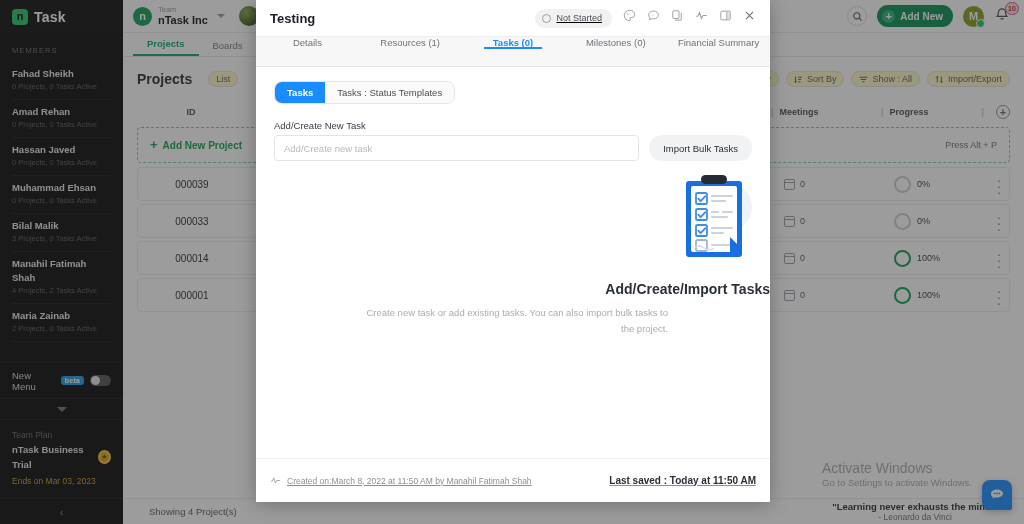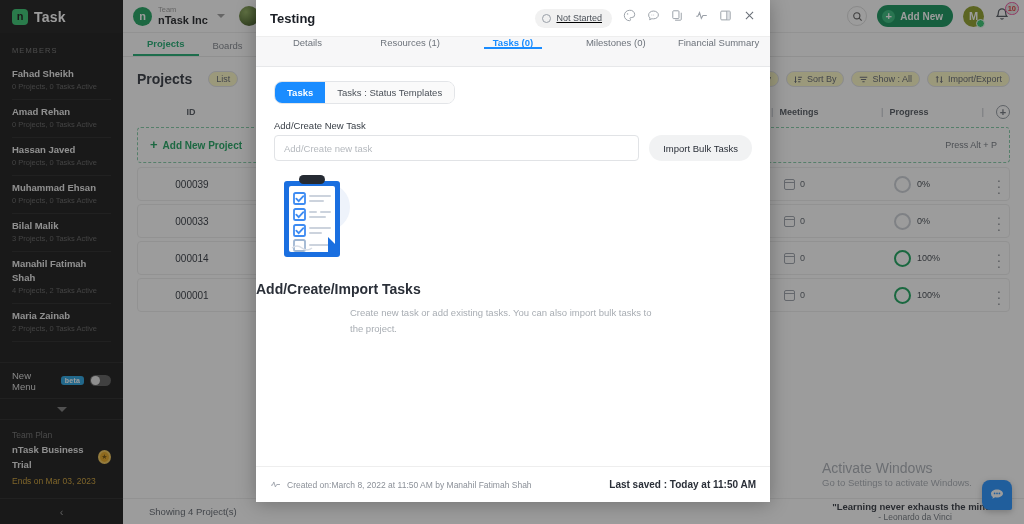--- a/index.html
+++ b/index.html
@@ -266,31 +266,31 @@
     padding: 0 9px; font-size: 9.5px; color: #2a2f38; font-family: inherit;
     background: #fff; outline: none;
   }
   .task-input::placeholder { color: #b5b9be; }
   .bulk-btn {
     height: 26px; background: #f1f2f3; border: none; border-radius: 13px;
     padding: 0 14px; font-size: 9.5px; color: #2a2f38; font-family: inherit;
   }
 
   .empty {
-    position: absolute; left: 0; right: 16px; top: 104px; text-align: left;
+    position: absolute; left: 0; right: 0; top: 104px; text-align: right;
   }
   .empty h3 { font-size: 14px; color: #2a2f38; font-weight: 700; margin-top: 10px; }
   .empty p {
     font-size: 9.5px; color: #a8adb3; line-height: 16px;
     max-width: 310px; margin: 8px auto 0 auto;
   }
 
   .m-foot {
-    height: 36px; border-top: 1px solid #eee; display: flex; align-items: center;
-    padding: 0 14px; font-size: 8.5px; color: #8b9098; flex: none;
+    height: 44px; border-top: 1px solid #eee; display: flex; align-items: center;
+    padding: 0 14px; font-size: 8.5px; color: #8b9098; flex: none; text-decoration: underline;
   }
   .m-foot-ico { margin-right: 6px; color: #9aa0a8; display:flex; }
   .m-foot-right { margin-left: auto; font-size: 10px; color: #2a2f38; font-weight: 700; padding-left: 12px; }
 </style>
 </head>
 <body>
 
 <div class="app">
 
   <div class="bg-app">

